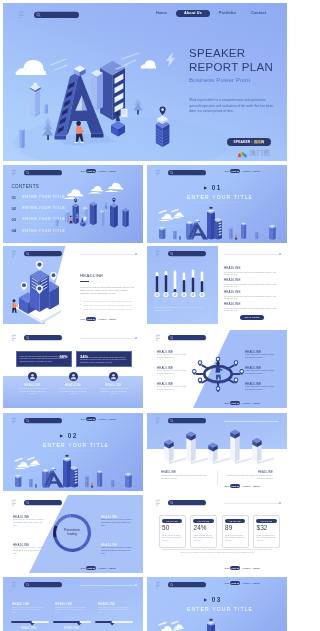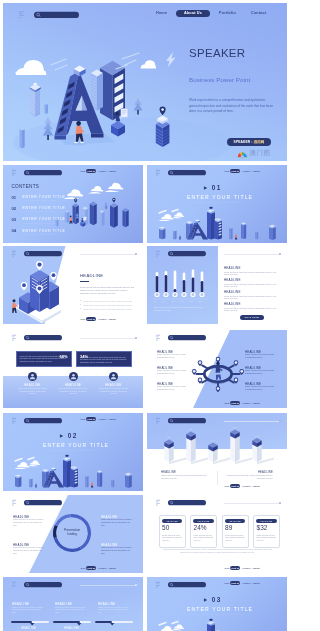--- a/index.html
+++ b/index.html
@@ -246,20 +246,21 @@
     </g>
   </svg>
 
   <div class="t" style="left:153px;top:8px;font-size:3.8px;color:#3f4d88;font-weight:bold;letter-spacing:0.15px;">Home</div>
   <div class="t pill" style="left:173px;top:6.5px;width:34px;height:7px;background:#2c3a73;color:#ffffff;
               font-size:3.8px;line-height:7px;font-weight:bold;letter-spacing:0.15px;text-align:center;">About Us</div>
   <div class="t" style="left:216px;top:8px;font-size:3.8px;color:#3f4d88;font-weight:bold;letter-spacing:0.15px;">Portfolio</div>
   <div class="t" style="left:248px;top:8px;font-size:3.8px;color:#3f4d88;font-weight:bold;letter-spacing:0.15px;">Contact</div>
 
   <div class="hero-title" style="top:44.5px">SPEAKER</div>
+  <div class="hero-title" style="top:58.5px">REPORT PLAN</div>
   <div class="hero-sub" style="top:72.5px">Business Power Point</div>
   <div class="hero-body" style="top:95px">Work report refers to a comprehensive and systematic general inspection and evaluation of the work that has been done in a certain period of time.</div>
 
   <div class="speaker" style="left:224px;top:135px;width:44px;height:7.5px;">
     <span class="lbl">SPEAKER：</span>
     <span class="nm">温雨网</span>
   </div>
 
   <div class="wm" style="left:234px;top:146px;">
     <svg width="11" height="8" viewBox="0 0 11 8">

